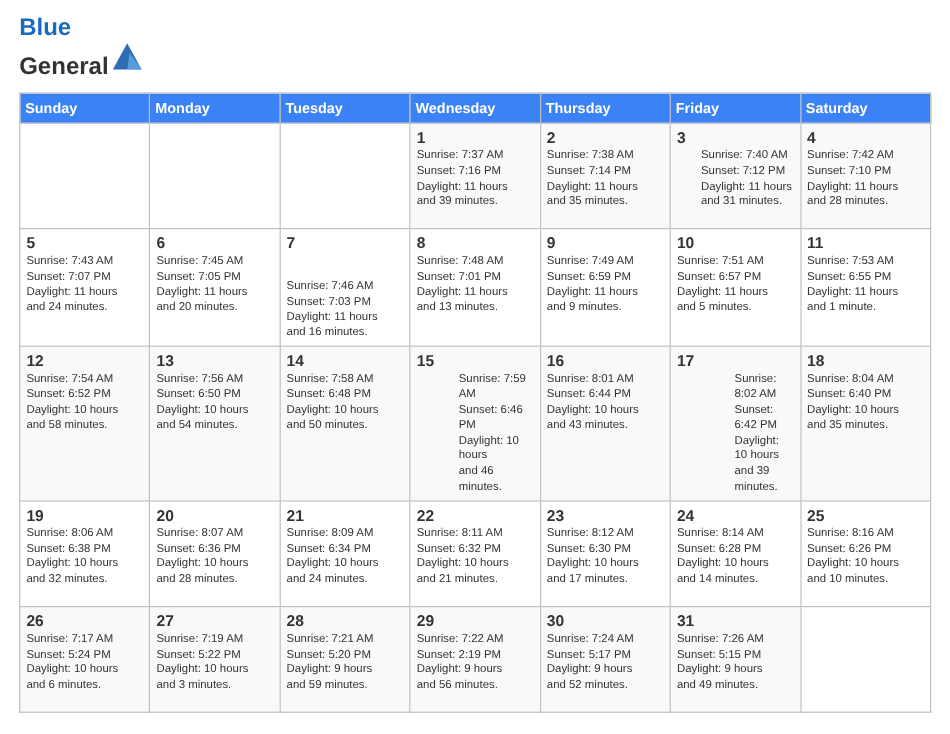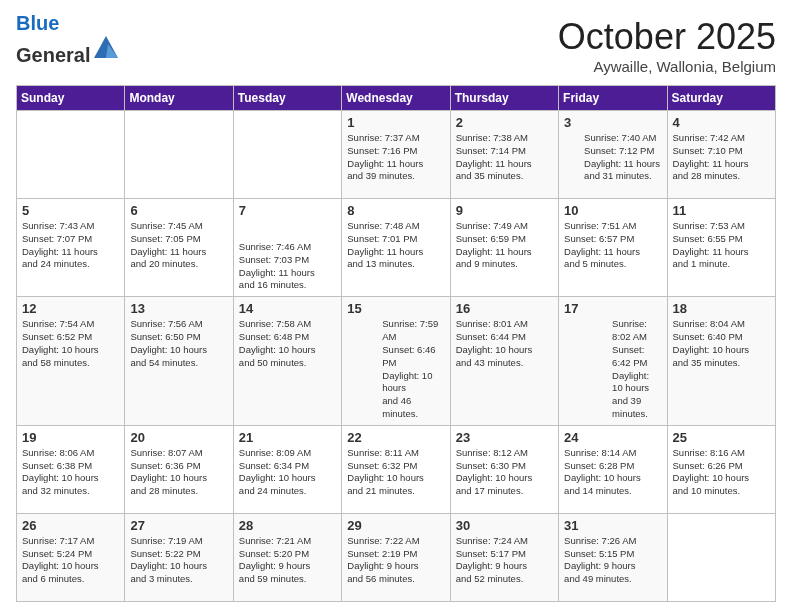--- a/index.html
+++ b/index.html
@@ -41,21 +41,21 @@
     .subtitle {
       font-size: 15px;
       color: #444;
     }
     table {
       width: 100%;
       border-collapse: collapse;
       table-layout: fixed;
     }
     thead tr th {
-      background: #4c1d95;
+      background: #3b82f6;
       color: #fff;
       font-size: 12px;
       font-weight: bold;
       padding: 5px 4px;
       text-align: left;
       border: 1px solid #c0c0c0;
     }
     tbody tr td {
       border: 1px solid #c0c0c0;
       vertical-align: top;
@@ -92,24 +92,20 @@
         <span class="logo-blue">Blue</span>
       </div>
       <div class="logo-text">
         <span class="logo-general">General</span><svg class="logo-icon" viewBox="0 0 28 28">
             <polygon points="14,2 26,24 2,24" fill="#2e6db4"></polygon>
             <polygon points="16,10 26,24 14,24" fill="#6ab0e8" opacity="0.7"></polygon>
           </svg>
       </div>
     </div>
   </div>
-  <div class="title-block">
-    <div class="month-title">October 2025</div>
-    <div class="subtitle">Aywaille, Wallonia, Belgium</div>
-  </div>
 </div>
 
 <table>
   <thead>
     <tr>
     <th>Sunday</th>
         <th>Monday</th>
         <th>Tuesday</th>
         <th>Wednesday</th>
         <th>Thursday</th>

